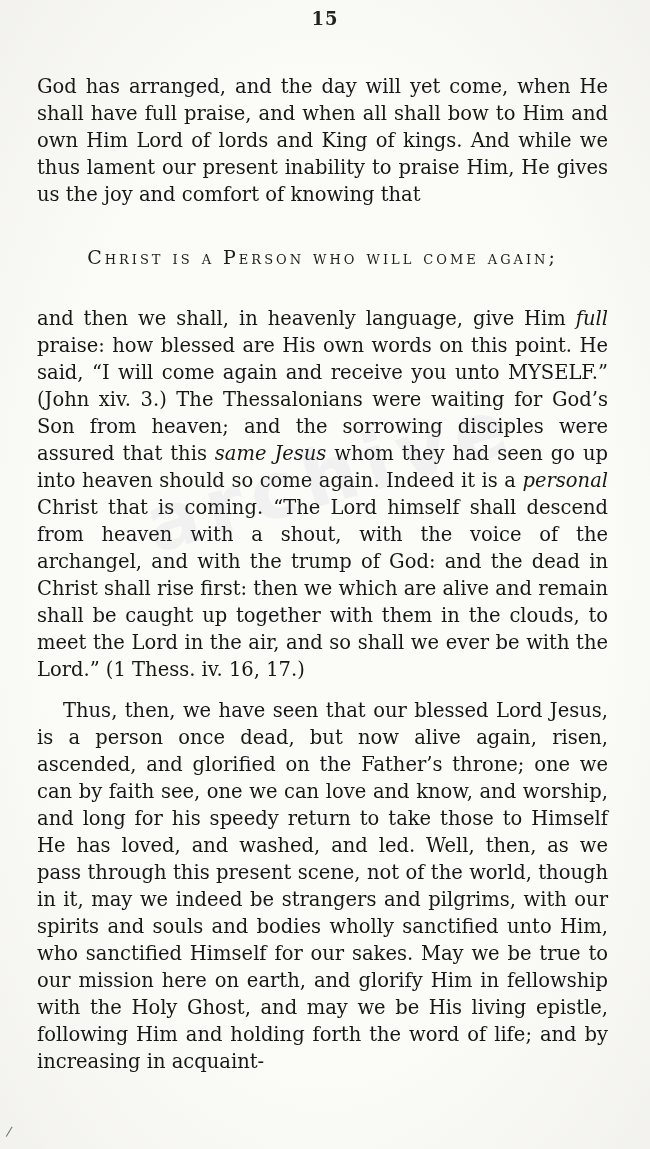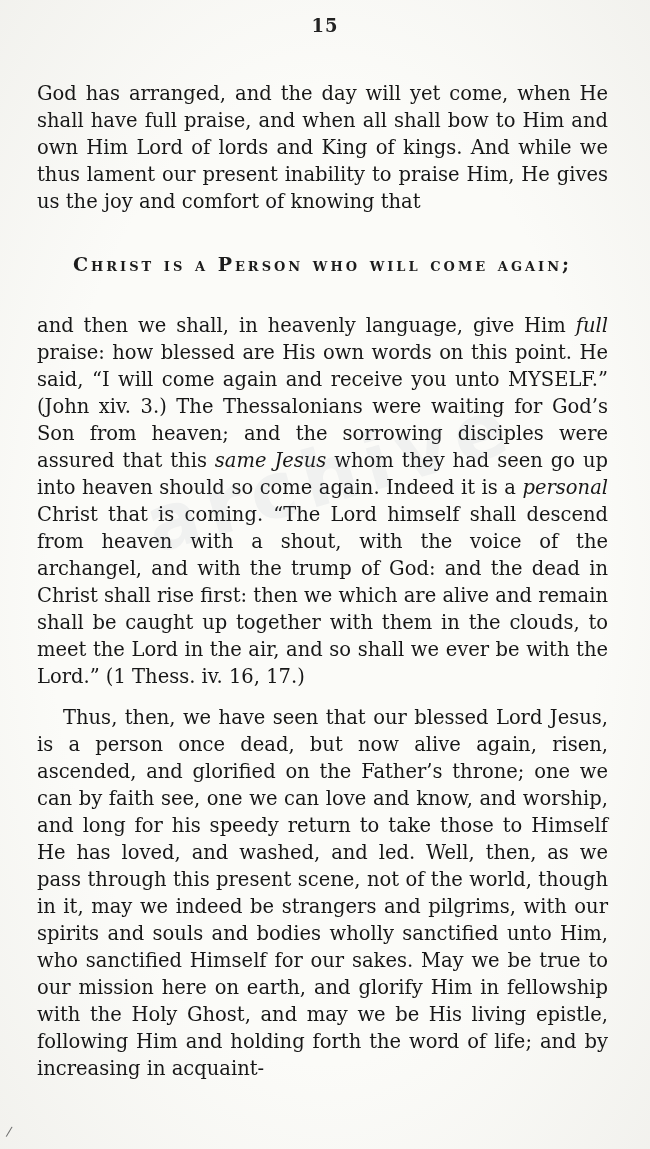--- a/index.html
+++ b/index.html
@@ -16,41 +16,41 @@
   .page {
     position: relative;
     width: 650px;
     height: 1149px;
     background:
       radial-gradient(ellipse at 50% 50%, rgba(255,255,255,0) 60%, rgba(200,198,190,0.18) 100%),
       #fbfbf8;
   }
   .page-number {
     text-align: center;
-    padding-top: 15px;
+    padding-top: 8px;
     font-size: 18px;
     font-weight: bold;
     letter-spacing: 1px;
     color: #222;
   }
   .text-block {
     padding: 30px 28px 0 23px;
     font-size: 19.5px;
     line-height: 27px;
     text-align: justify;
     text-justify: inter-word;
     color: #171717;
   }
   .text-block p { margin: 14px; }
   p.indent { text-indent: 26px; }
   em { font-style: italic; }
   .section-heading {
     text-align: center;
     font-variant: small-caps;
-    font-weight: bold;
+    font-weight: normal;
     letter-spacing: 3px;
     font-size: 19px;
     margin: 36px 0 34px 0;
     color: #1c1c1c;
   }
   .watermark {
     position: absolute;
     top: 430px;
     left: -40px;
     width: 740px;

